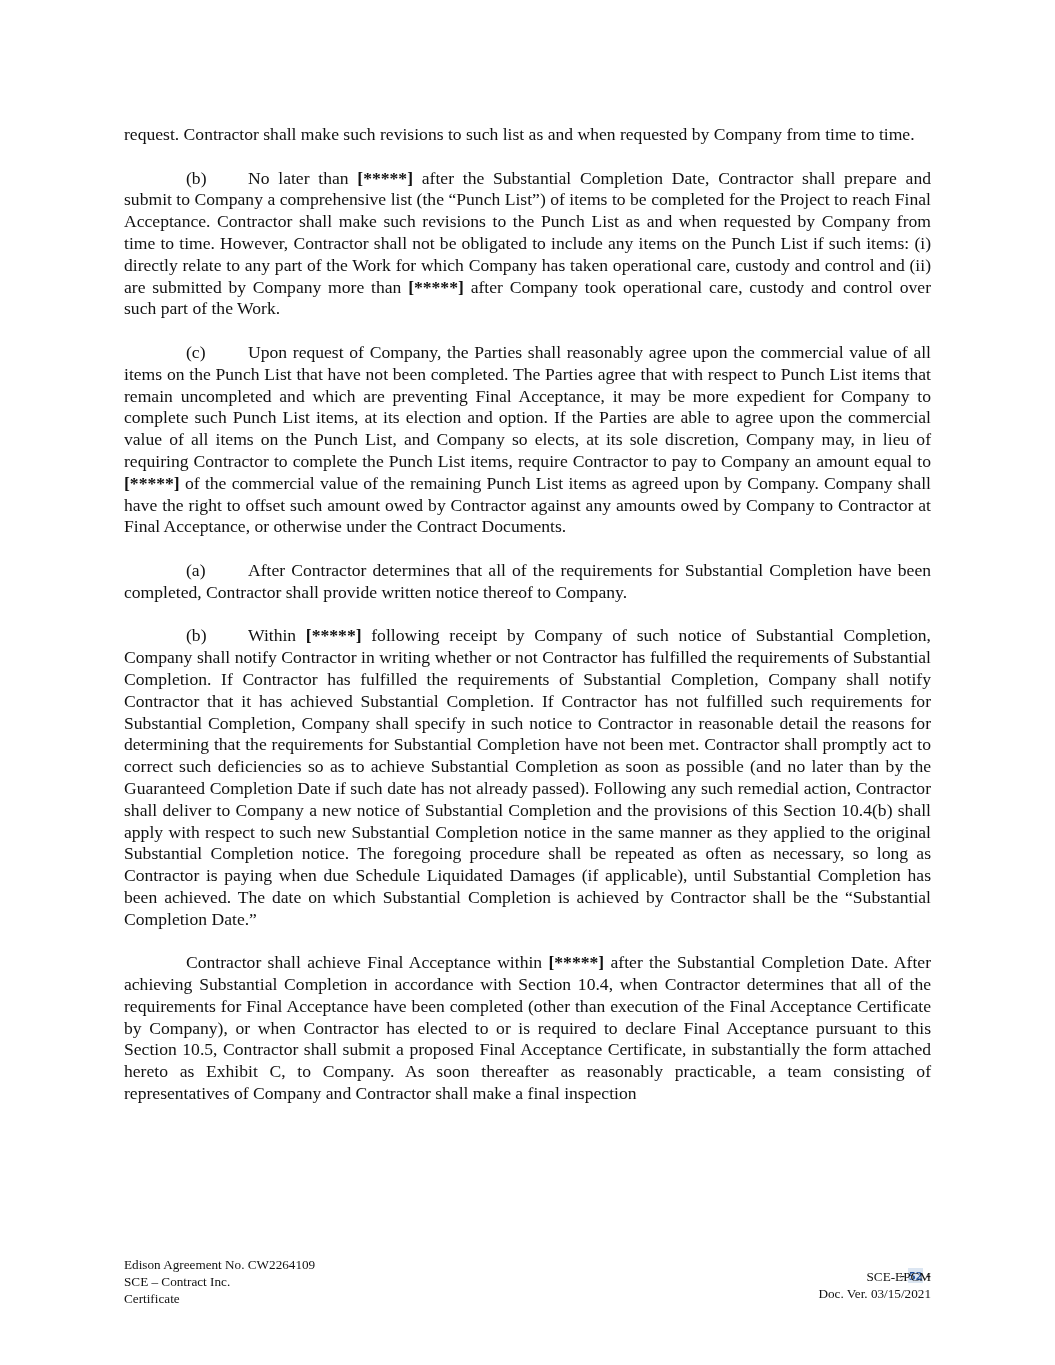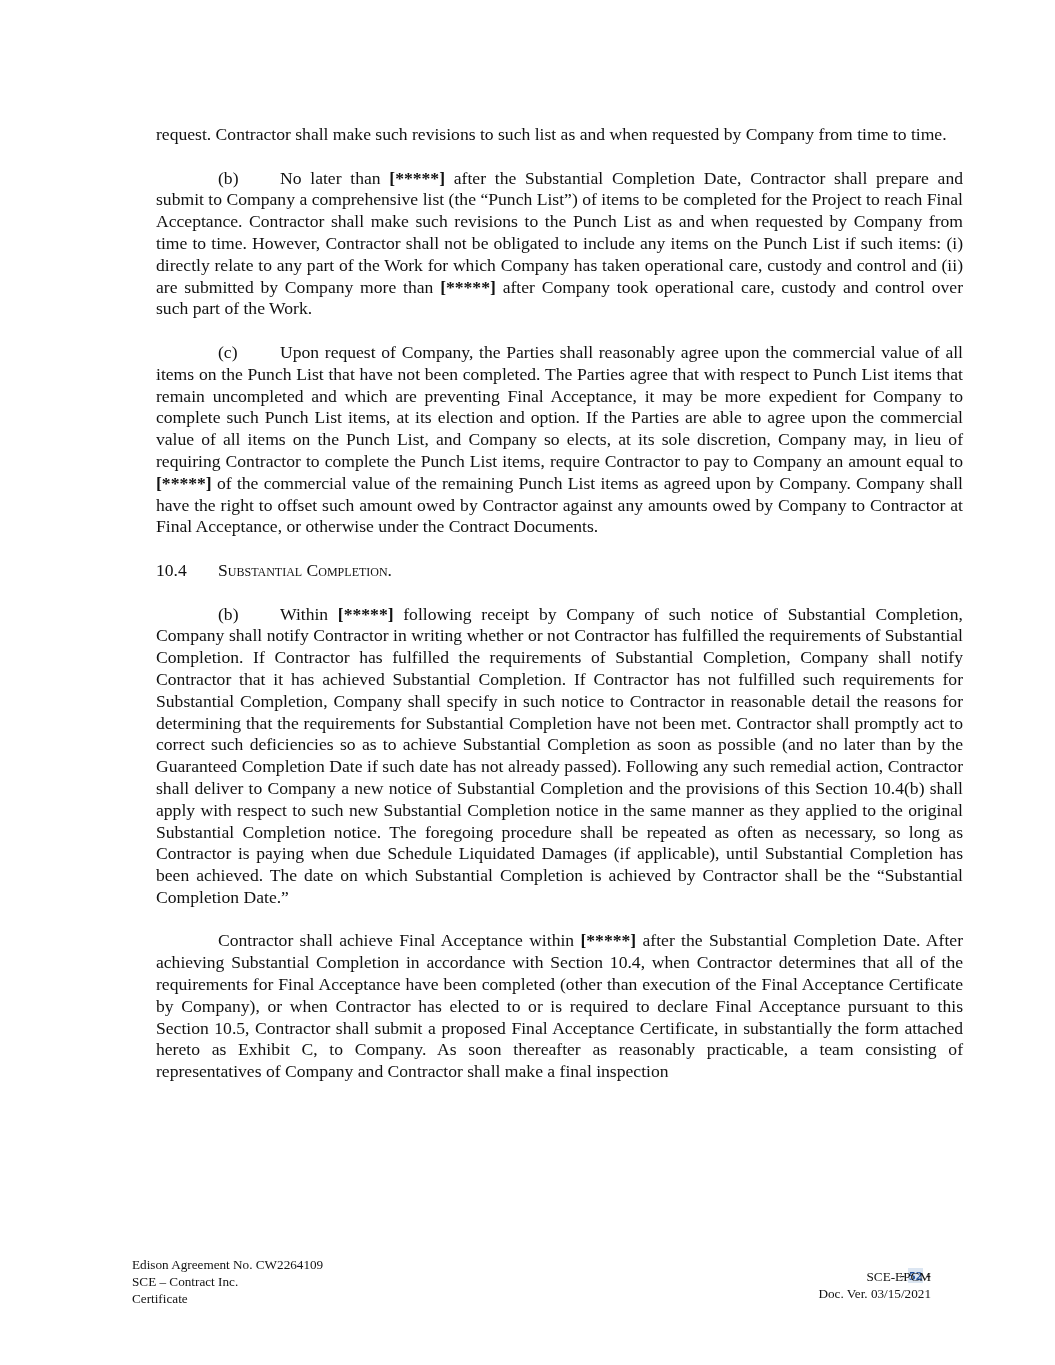--- a/index.html
+++ b/index.html
@@ -3,52 +3,52 @@
 <meta charset="utf-8">
 <style>
   html, body { margin: 0; padding: 0; background: #ffffff; }
   body {
     width: 1055px; height: 1365px; position: relative; overflow: hidden;
     font-family: "Liberation Serif", "DejaVu Serif", serif;
     color: #111111;
   }
   .page {
     position: absolute; left: 124px; top: 124px; width: 807px;
-    font-size: 17.6px; line-height: 21.8px; margin-left: 32px;
+    font-size: 17.6px; line-height: 21.8px;
   }
   p { margin: 0; text-align: justify; text-align-last: left; }
   .gap { margin-top: 21.8px; }
   .indent-first { text-indent: 62px; }
   .label { display: inline-block; width: 62px; text-indent: 0; }
   .sec-num { display: inline-block; width: 62px; }
   .u { text-underline-offset: 2px; text-decoration-thickness: 1px; }
   .sc { font-variant: small-caps; }
   .b { font-weight: bold; }
   .footer {
     position: absolute; left: 124px; top: 1257px; width: 807px;
     font-size: 13.2px; line-height: 16.8px;
   }
-  .footer-left { position: absolute; left: 8px; top: 0; }
+  .footer-left { position: absolute; left: 0; top: 0; }
   .footer-center { position: absolute; left: 0; width: 807px; top: 11px; text-align: right; font-weight: bold; }
   .footer-right { position: absolute; right: 0; top: 12px; text-align: right; }
   .pgnum { background: #dce6f2; color: #1f4f9a; padding: 0 1px; }
 </style>
 </head>
 <body>
 
 <div class="page">
 
   <p>request.  Contractor shall make such revisions to such list as and when requested by Company from time to time.</p>
 
   <p class="gap indent-first"><span class="label">(b)</span><span>No later than </span><span class="b">[*****]</span><span> after the Substantial Completion Date, Contractor shall prepare and submit to Company a comprehensive list (the “</span><span class="u">Punch List</span><span>”) of items to be completed for the Project to reach Final Acceptance.  Contractor shall make such revisions to the Punch List as and when requested by Company from time to time.  However, Contractor shall not be obligated to include any items on the Punch List if such items: (i) directly relate to any part of the Work for which Company has taken operational care, custody and control and (ii) are submitted by Company more than </span><span class="b">[*****]</span><span> after Company took operational care, custody and control over such part of the Work.</span></p>
 
   <p class="gap indent-first"><span class="label">(c)</span><span>Upon request of Company, the Parties shall reasonably agree upon the commercial value of all items on the Punch List that have not been completed.  The Parties agree that with respect to Punch List items that remain uncompleted and which are preventing Final Acceptance, it may be more expedient for Company to complete such Punch List items, at its election and option.  If the Parties are able to agree upon the commercial value of all items on the Punch List, and Company so elects, at its sole discretion, Company may, in lieu of requiring Contractor to complete the Punch List items, require Contractor to pay to Company an amount equal to </span><span class="b">[*****]</span><span> of the commercial value of the remaining Punch List items as agreed upon by Company.  Company shall have the right to offset such amount owed by Contractor against any amounts owed by Company to Contractor at Final Acceptance, or otherwise under the Contract Documents.</span></p>
 
-  <p class="gap"><span class="sec-num">10.4</span><span class="u sc">Substantial Completion.</span></p>
 
+  <p class="gap indent-first"><span class="label">(a)</span><span>After Contractor determines that all of the requirements for Substantial Completion have been completed, Contractor shall provide written notice thereof to Company.</span></p>
 
   <p class="gap indent-first"><span class="label">(b)</span><span>Within </span><span class="b">[*****]</span><span> following receipt by Company of such notice of Substantial Completion, Company shall notify Contractor in writing whether or not Contractor has fulfilled the requirements of Substantial Completion.  If Contractor has fulfilled the requirements of Substantial Completion, Company shall notify Contractor that it has achieved Substantial Completion.  If Contractor has not fulfilled such requirements for Substantial Completion, Company shall specify in such notice to Contractor in reasonable detail the reasons for determining that the requirements for Substantial Completion have not been met. Contractor shall promptly act to correct such deficiencies so as to achieve Substantial Completion as soon as possible (and no later than by the Guaranteed Completion Date if such date has not already passed). Following any such remedial action, Contractor shall deliver to Company a new notice of Substantial Completion and the provisions of this </span><span class="u">Section 10.4(b)</span><span> shall apply with respect to such new Substantial Completion notice in the same manner as they applied to the original Substantial Completion notice.  The foregoing procedure shall be repeated as often as necessary, so long as Contractor is paying when due Schedule Liquidated Damages (if applicable), until Substantial Completion has been achieved.  The date on which Substantial Completion is achieved by Contractor shall be the “</span><span class="u">Substantial Completion Date</span><span>.”</span></p>
 
 
   <p class="gap indent-first"><span>Contractor shall achieve Final Acceptance within </span><span class="b">[*****]</span><span> after the Substantial Completion Date. After achieving Substantial Completion in accordance with </span><span class="u">Section 10.4</span><span>, when Contractor determines that all of the requirements for Final Acceptance have been completed (other than execution of the Final Acceptance Certificate by Company), or when Contractor has elected to or is required to declare Final Acceptance pursuant to this </span><span class="u">Section 10.5</span><span>, Contractor shall submit a proposed Final Acceptance Certificate, in substantially the form attached hereto as </span><span class="u">Exhibit C</span><span>, to Company.  As soon thereafter as reasonably practicable, a team consisting of representatives of Company and Contractor shall make a final inspection</span></p>
 
 </div>
 
 <div class="footer">
   <div class="footer-left">

